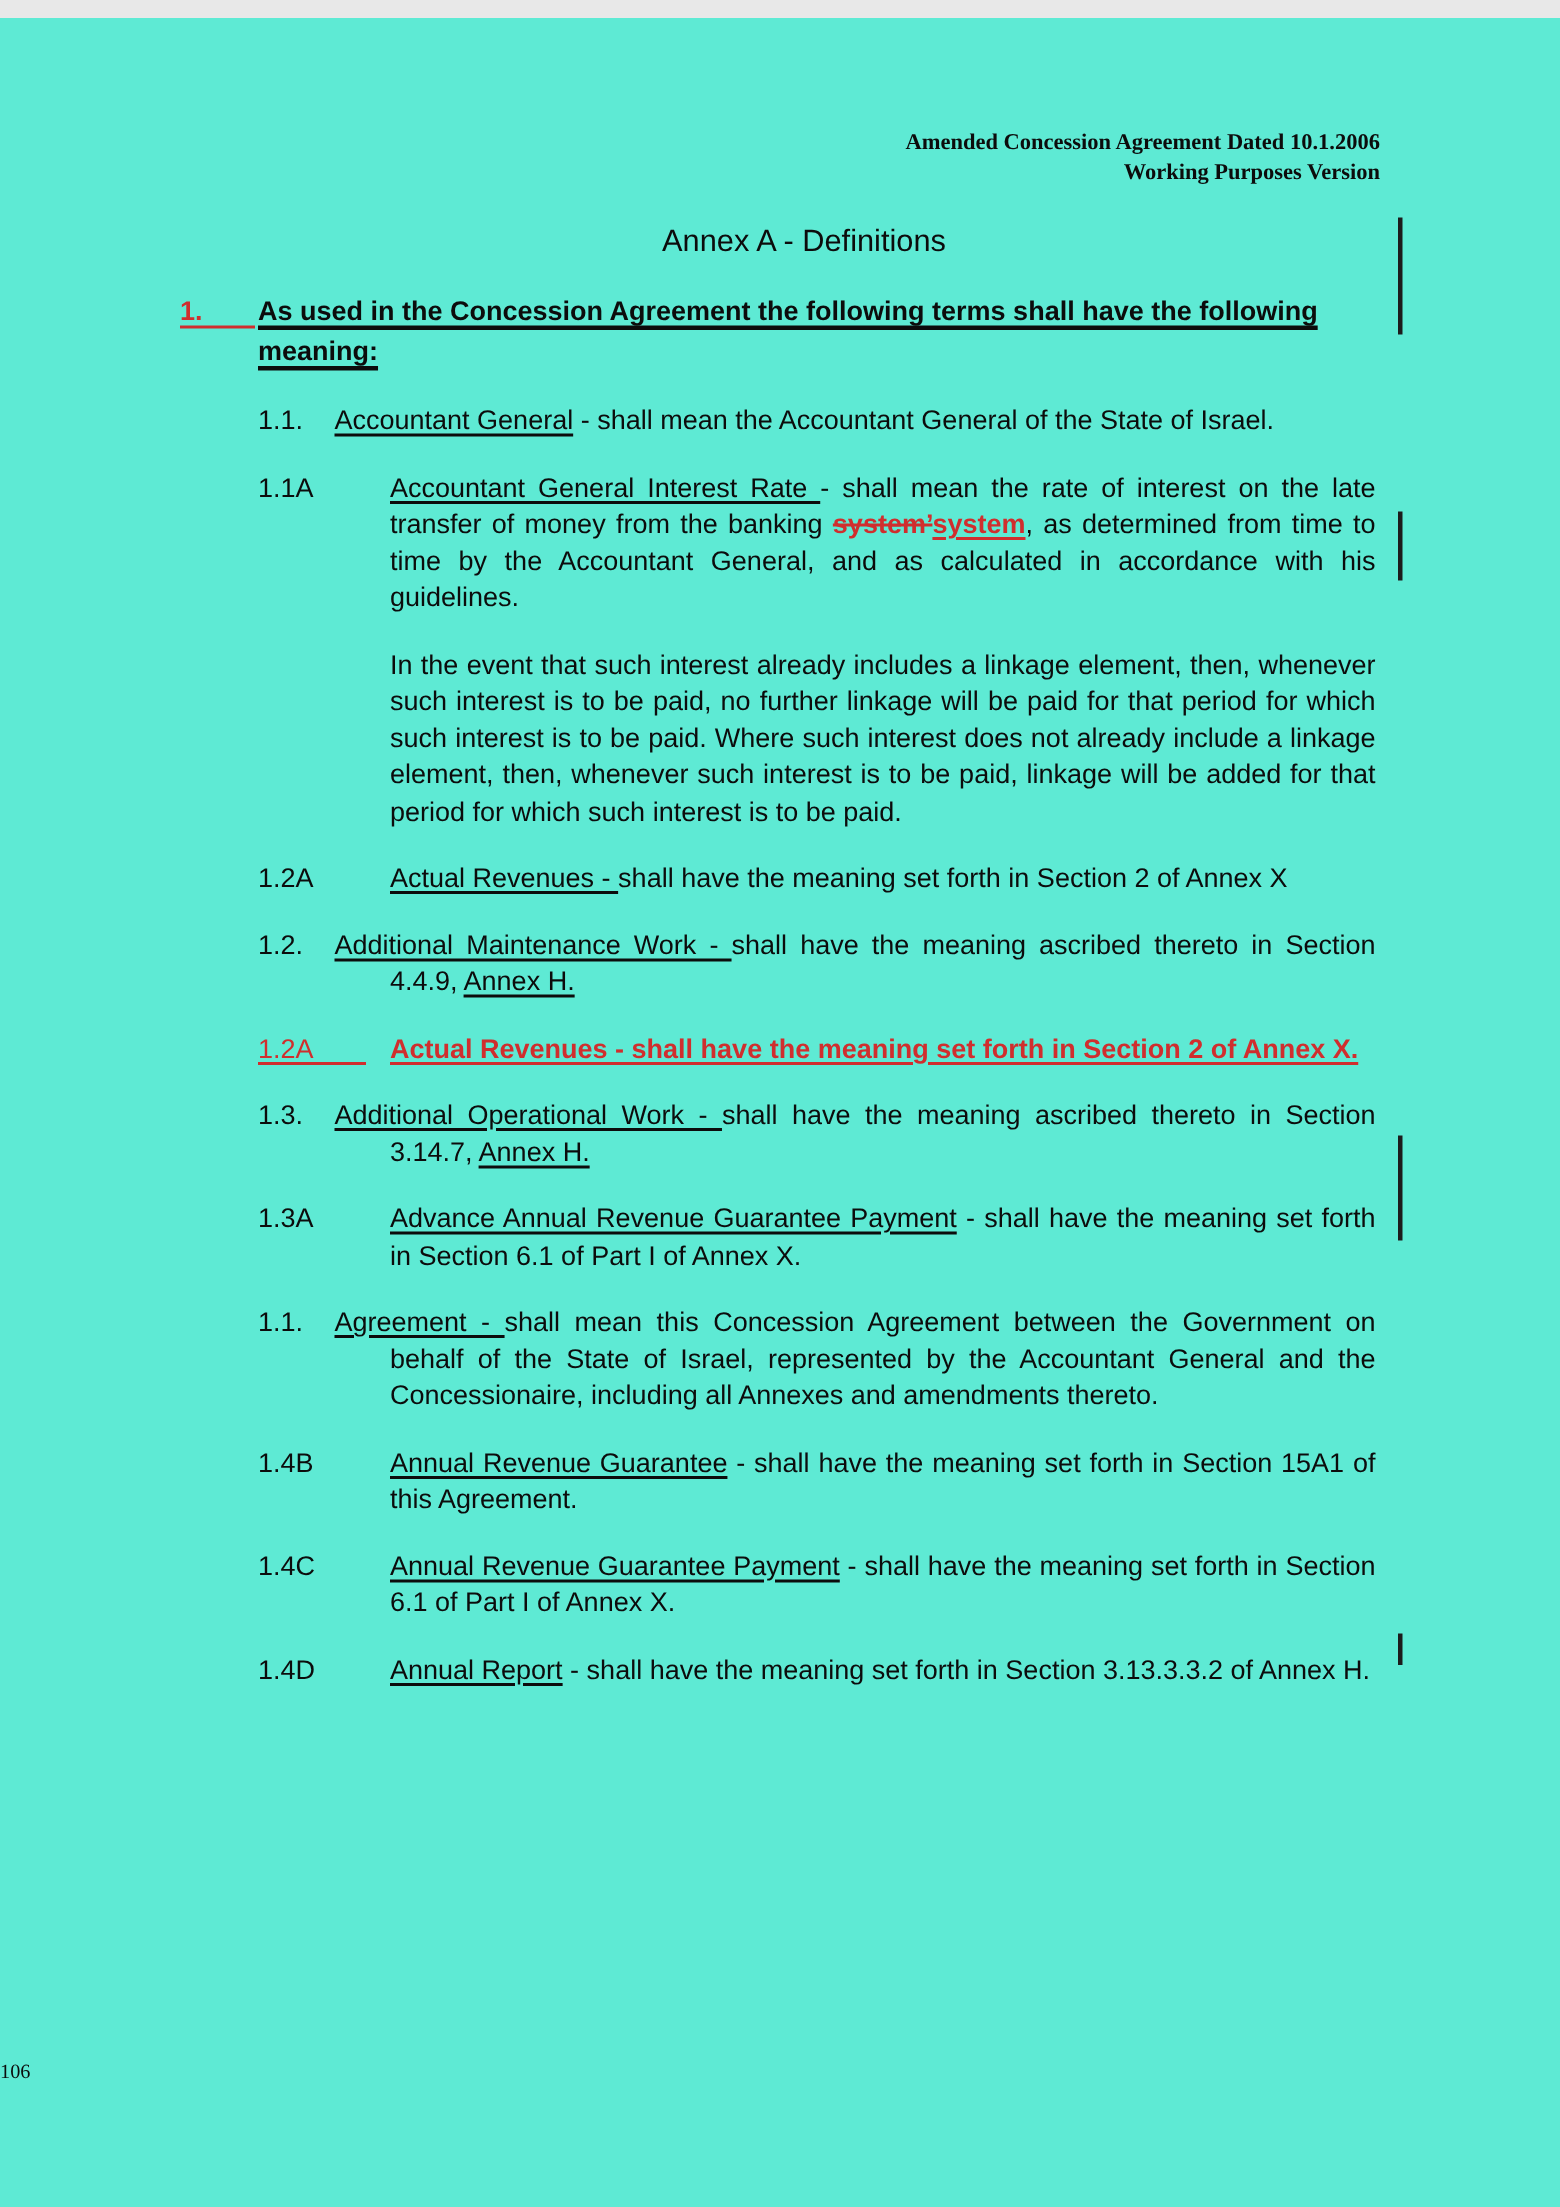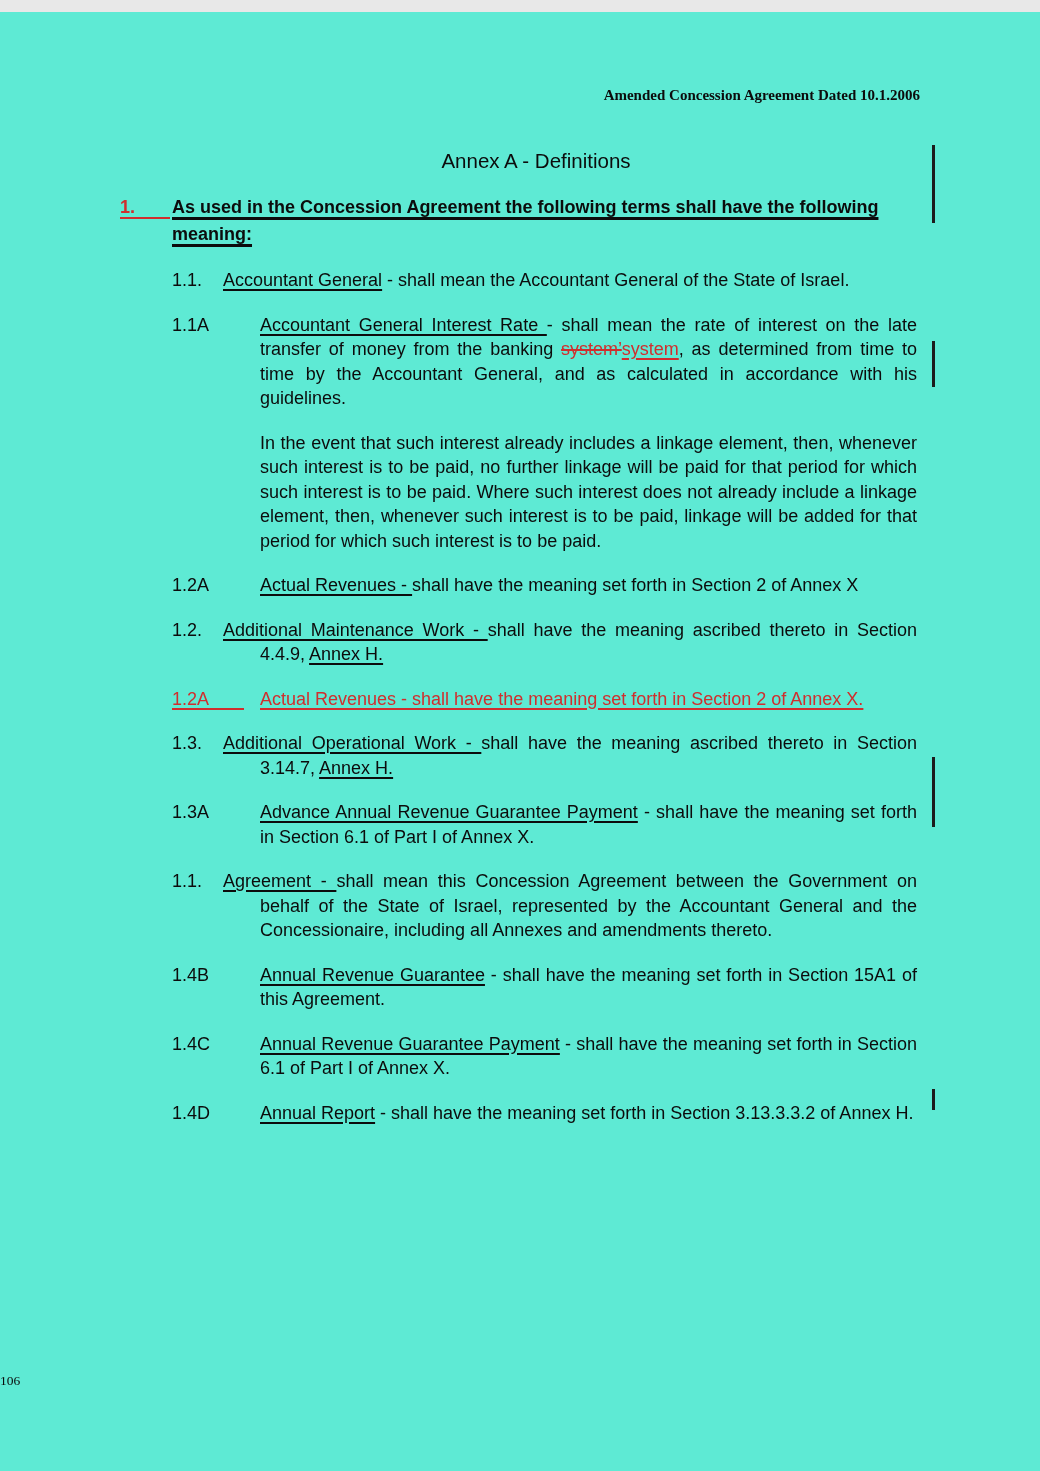--- a/index.html
+++ b/index.html
@@ -102,21 +102,21 @@
 
   .u {
     text-decoration: underline;
     text-decoration-thickness: 2px;
     text-underline-offset: 3px;
   }
   .strike {
     text-decoration: line-through;
     text-decoration-thickness: 2px;
   }
-  .red { color: var(--red); }
+  .red { color: var(--red); font-weight: bold; }
 
   
   .change-bar {
     position: absolute;
     left: 932px;
     width: 2.5px;
     background: #1c1c1c;
   }
   .change-bar.bar-0 { top: 133px; height: 78px; }
   .change-bar.bar-1 { top: 329px; height: 46px; }
@@ -134,20 +134,21 @@
     font-size: 13.5px;
   }
 </style>
 </head>
 <body>
 
 <div class="page">
 
   <div class="doc-header">
     <div>Amended Concession Agreement Dated 10.1.2006</div>
+    <div>Working Purposes Version</div>
   </div>
 
   <h1 class="doc-title">Annex A - Definitions</h1>
 
   <div class="content">
 
     <div class="section-heading">
       <span class="sec-num">1.</span>
       <span class="shead-text">As used in the Concession Agreement the following terms shall have the following meaning:</span>
     </div>

